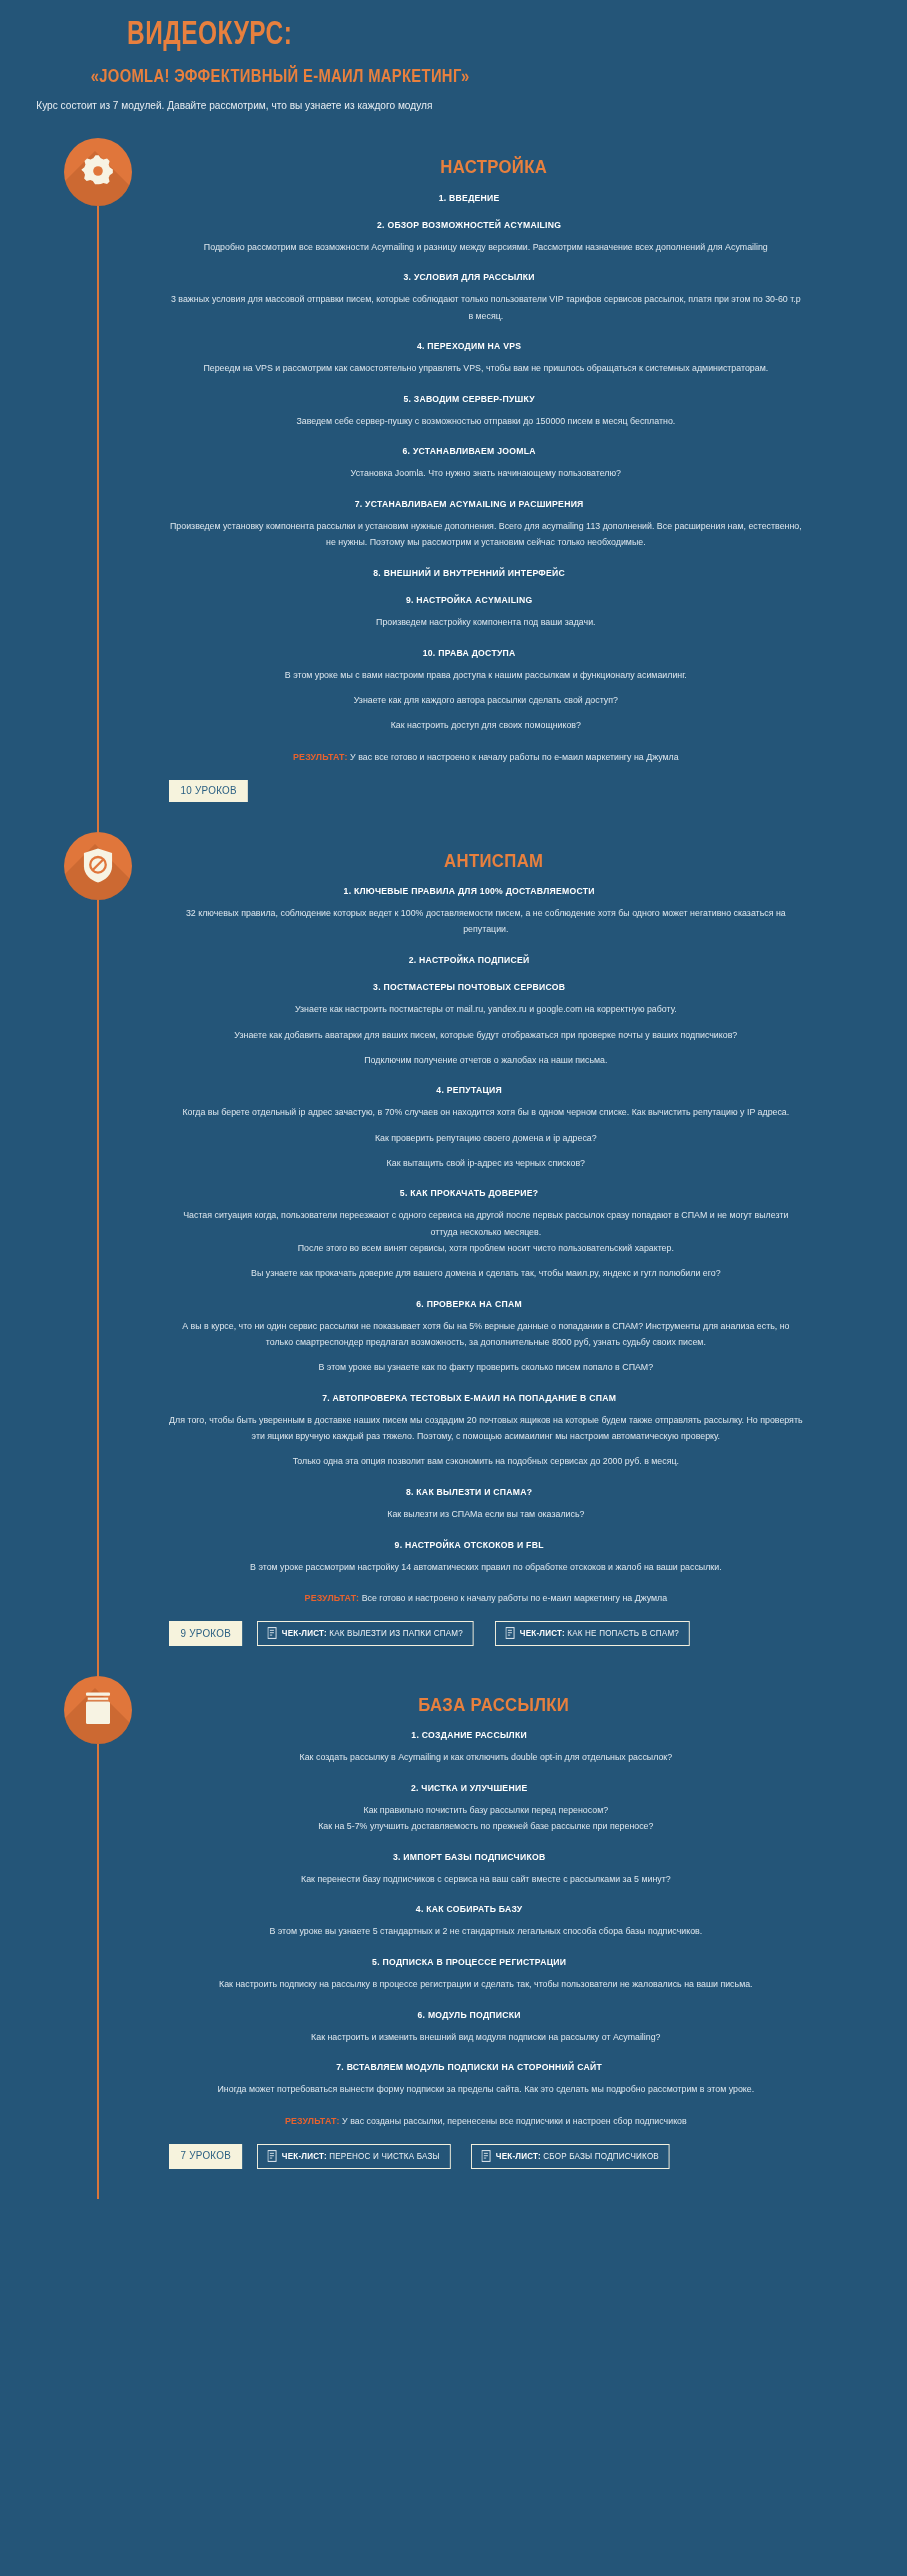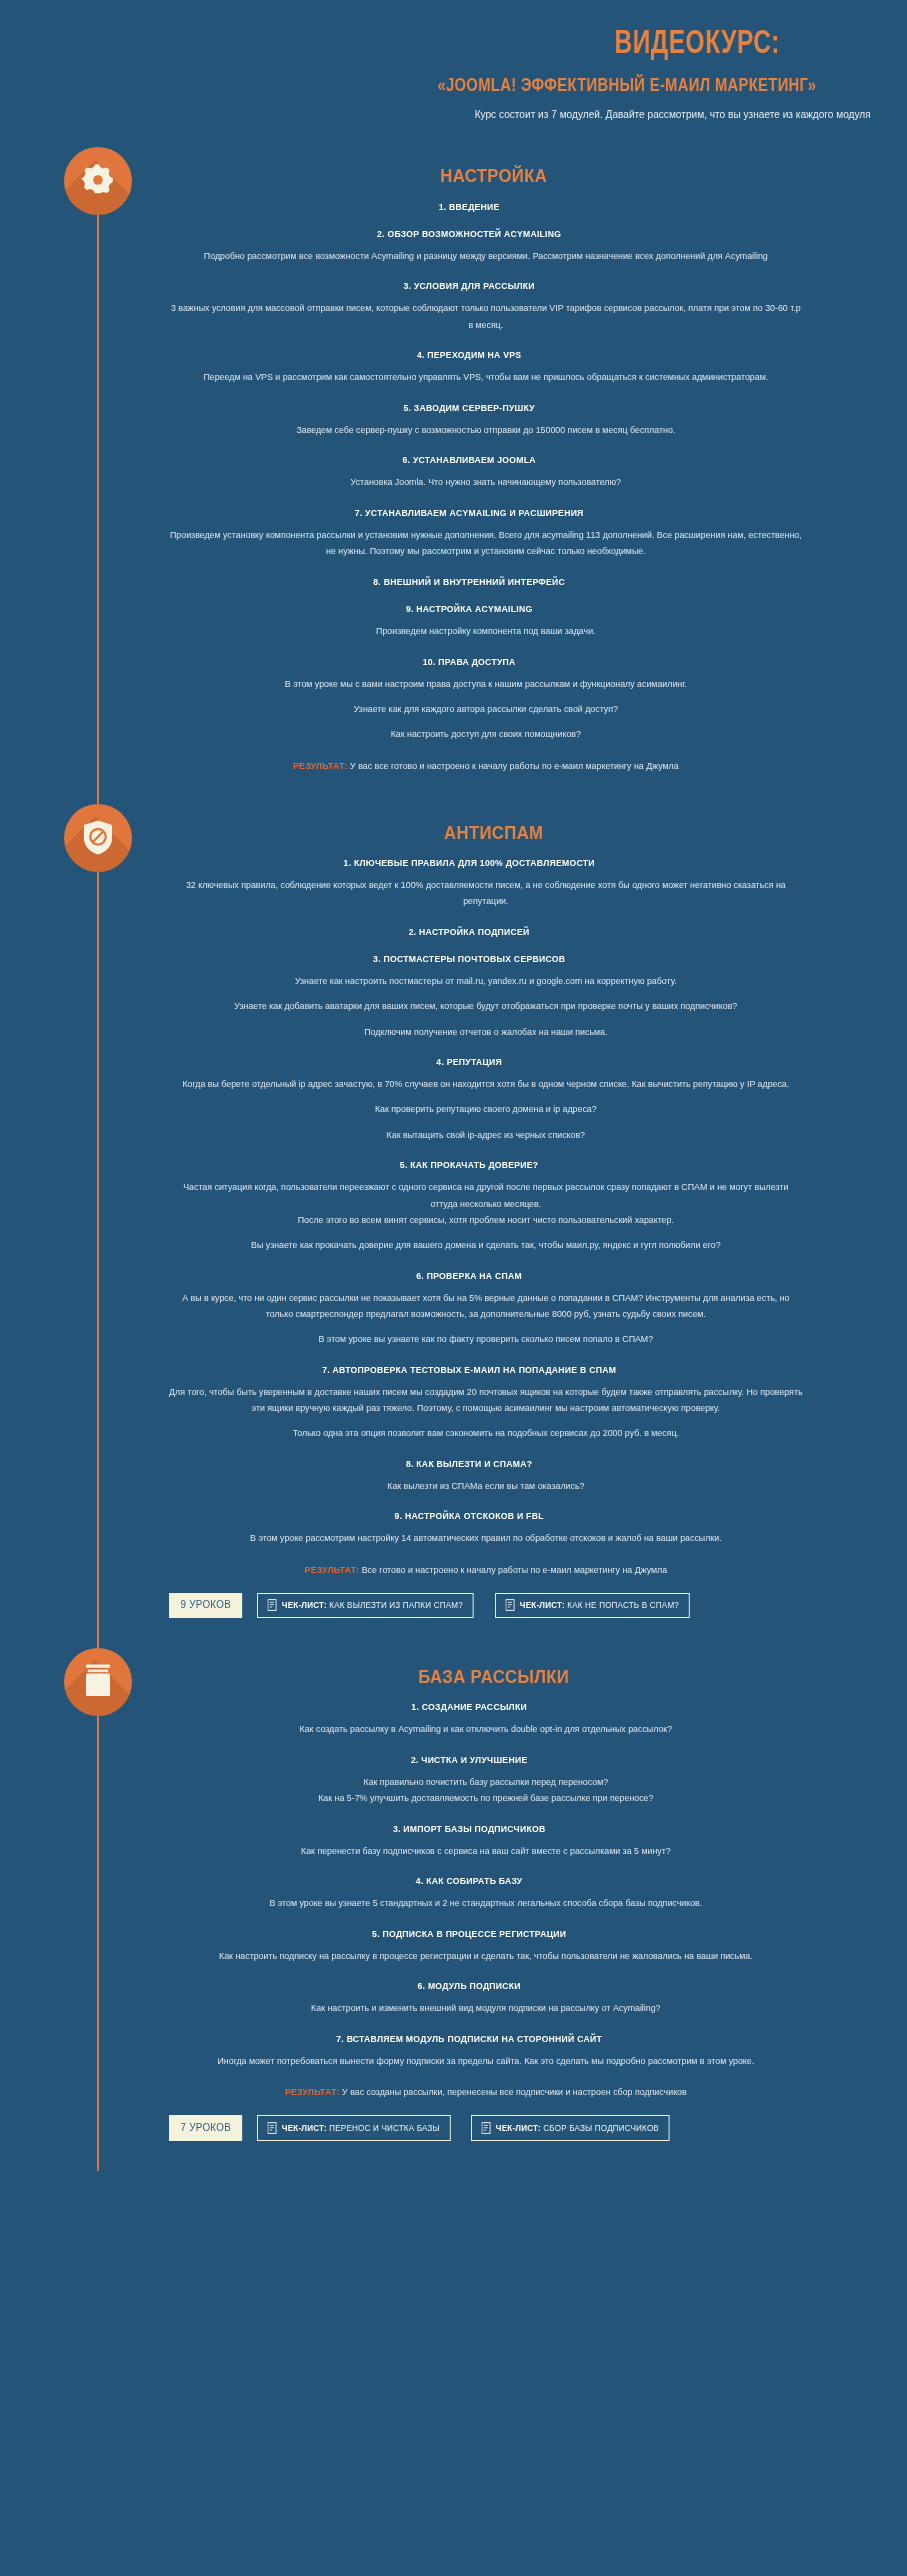--- a/index.html
+++ b/index.html
@@ -9,21 +9,21 @@
     font-family: "Liberation Sans", "DejaVu Sans", sans-serif;
   }
   body {
     width: 907px;
     min-height: 2576px;
     position: relative;
     overflow-x: hidden;
   }
 
   
-  .hero { padding-top: 24px; text-align: right; }
+  .hero { padding-top: 15px; text-align: left; }
   .hero-title {
     color: #e8803e;
     font-size: 34px;
     font-weight: 700;
     letter-spacing: 0.7px;
     line-height: 1.0;
     transform: scaleX(0.72);
     transform-origin: center;
   }
   .hero-sub {
@@ -199,20 +199,23 @@
           <div class="lesson-title">7. УСТАНАВЛИВАЕМ ACYMAILING И РАСШИРЕНИЯ</div>
           <div class="lesson-text" style="white-space: pre-line;">Произведем установку компонента рассылки и установим нужные дополнения. Всего для acymailing 113 дополнений. Все расширения нам, естественно, не нужны. Поэтому мы рассмотрим и установим сейчас только необходимые.</div>
           <div class="lesson-title">8. ВНЕШНИЙ И ВНУТРЕННИЙ ИНТЕРФЕЙС</div>
           <div class="lesson-title">9. НАСТРОЙКА ACYMAILING</div>
           <div class="lesson-text" style="white-space: pre-line;">Произведем настройку компонента под ваши задачи.</div>
           <div class="lesson-title">10. ПРАВА ДОСТУПА</div>
           <div class="lesson-text" style="white-space: pre-line;">В этом уроке мы с вами настроим права доступа к нашим рассылкам и функционалу асимаилинг.</div>
           <div class="lesson-text" style="white-space: pre-line;">Узнаете как для каждого автора рассылки сделать свой доступ?</div>
           <div class="lesson-text" style="white-space: pre-line;">Как настроить доступ для своих помощников?</div>
           <div class="result-line"><span class="result-label">РЕЗУЛЬТАТ:</span> <span>У вас все готово и настроено к началу работы по е-маил маркетингу на Джумла</span></div>
+          <div class="badges">
+            <div class="badge-lessons">10 УРОКОВ</div>
+          </div>
         </div>
       </div>
       <div class="section">
         <div class="sec-icon">
           <div class="shadow"></div>
           <svg width="36" height="37" viewBox="0 0 48 50" aria-hidden="true">
             <path fill="#f7f3e3" d="M24 2 L43 8 V26 C43 37 34.5 44.5 24 48 C13.5 44.5 5 37 5 26 V8 Z"></path>
             <circle cx="24" cy="24" r="10.5" fill="none" stroke="#e0763b" stroke-width="3.1"></circle>
             <line x1="16.6" y1="31.4" x2="31.4" y2="16.6" stroke="#e0763b" stroke-width="3.1"></line>
           </svg>

